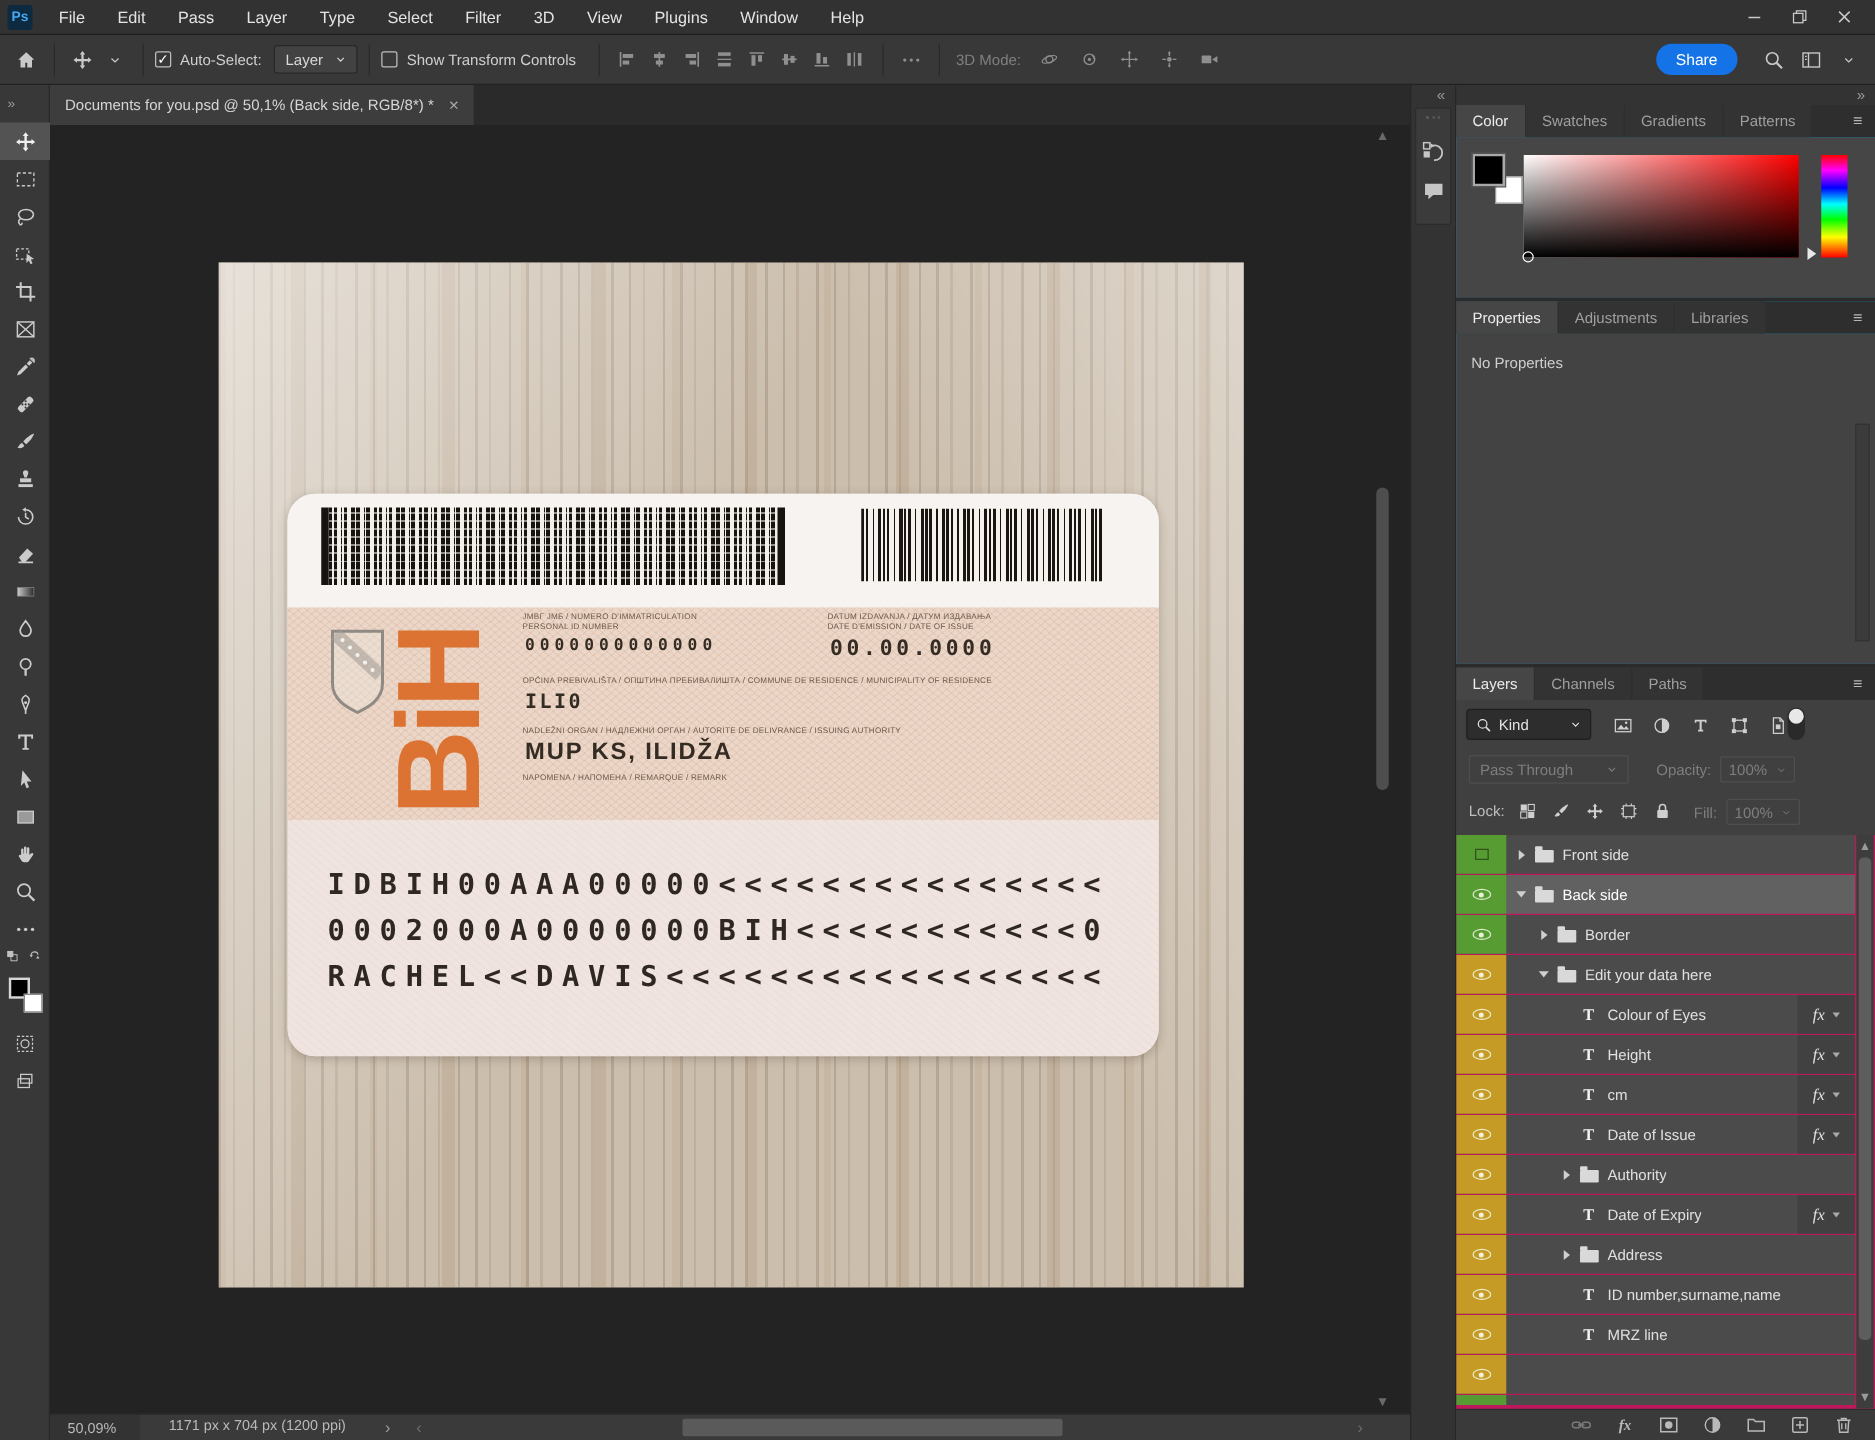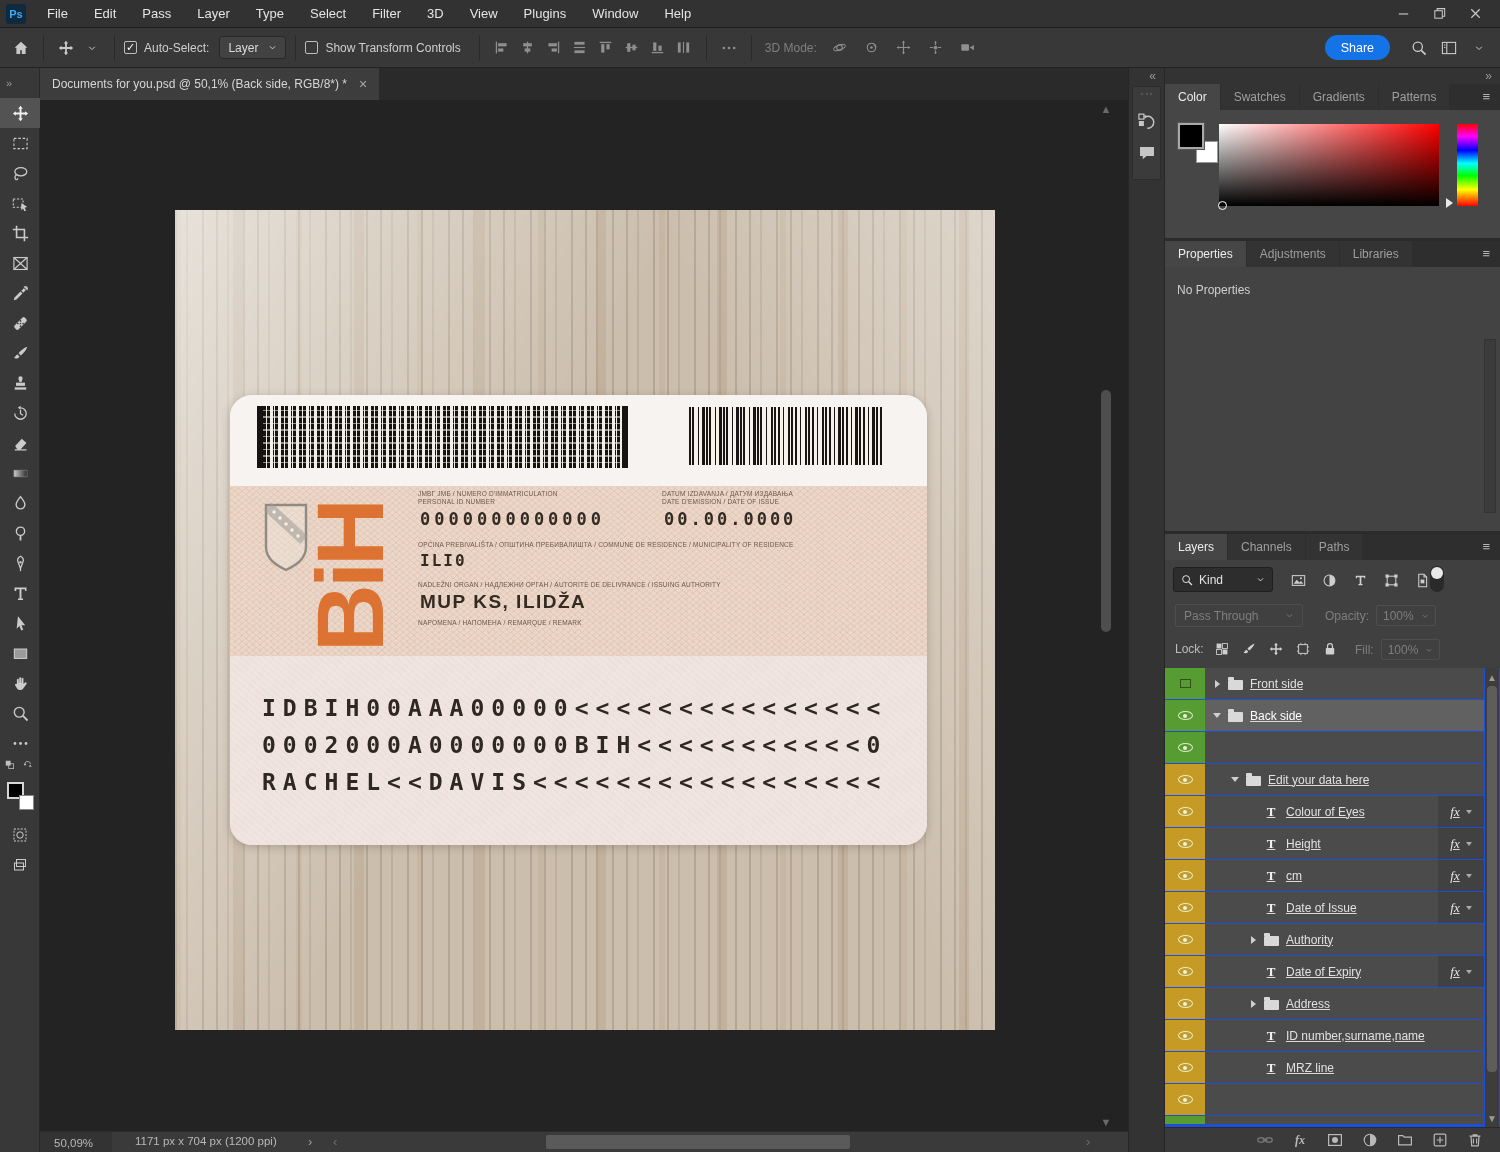--- a/index.html
+++ b/index.html
@@ -130,21 +130,21 @@
   .blend-dd { position:absolute; left:10px; top:0; width:128px; height:23px; border:1px solid #4e4e4e; border-radius:2px; color:#7e7e7e; display:flex; align-items:center; padding:0 8px; gap:8px; }
   .blend-dd .spacer { flex:1; }
   .dim-lab { color:#7e7e7e; }
   .val-box { border:1px solid #4e4e4e; border-radius:2px; height:21px; display:inline-flex; align-items:center; padding:0 6px; gap:7px; color:#7e7e7e; }
   .opacity-wrap { position:absolute; left:160px; top:1px; display:flex; align-items:center; gap:7px; }
   .lock-row { position:absolute; left:0; top:76px; width:100%; height:26px; display:flex; align-items:center; }
   .lock-lab { color:#bdbdbd; margin-left:10px; margin-right:8px; }
   .lock-ic { width:21px; height:21px; display:flex; align-items:center; justify-content:center; color:#cfcfcf; margin-right:6px; }
   .fill-wrap { position:absolute; left:190px; top:3px; display:flex; align-items:center; gap:7px; }
 
-  .layers-list { position:relative; flex:1; background:#1d4ed8; overflow:hidden;text-decoration:underline; }
+  .layers-list { position:relative; flex:1; background:#be185d; overflow:hidden; }
   .layer-row { position:relative; height:31px; margin-bottom:1px; background:#4b4b4b; display:flex; width:319px; }
   .layer-row.selected { background:#616161; }
   .tagcol { width:40px; height:100%; display:flex; align-items:center; justify-content:center; flex:0 0 auto; }
   .tagcol.green { background:#569c33; }
   .tagcol.yellow { background:#c59b25; }
   .eye { width:15px; height:9px; border:1.5px solid rgba(240,248,225,.85); border-radius:50%; position:relative; }
   .eye::after { content:''; position:absolute; left:50%; top:50%; width:4px; height:4px; margin:-2px 0 0 -2px; background:rgba(240,248,225,.95); border-radius:50%; }
   .eye-off { width:11px; height:9px; border:1px solid rgba(25,35,12,.6); }
   .row-content { display:flex; align-items:center; flex:1; min-width:0; }
   .caret-slot { width:16px; display:flex; align-items:center; justify-content:center; flex:0 0 auto; }
@@ -663,21 +663,21 @@
               <circle cx="29" cy="28" r="1.7"></circle>
               <circle cx="35" cy="34" r="1.7"></circle>
           </g>
         </svg>
       </div>
       <div class="bih-wrap">
           <span class="bih-text">BiH</span>
         </div>
 
       <div class="f-label" style="left:188px; top:95px;"><span>JMBГ JMБ / NUMERO D'IMMATRICULATION</span><br><span>PERSONAL ID NUMBER</span></div>
-      <div class="f-value" style="left:190px; top:114px; font-size:17px; letter-spacing:4px;">0000000000000</div>
+      <div class="f-value" style="left:190px; top:114px; font-size:13px; letter-spacing:4px;">0000000000000</div>
 
       <div class="f-label" style="left:432px; top:95px;"><span>DATUM IZDAVANJA / ДАТУМ ИЗДАВАЊА</span><br><span>DATE D'EMISSION / DATE OF ISSUE</span></div>
       <div class="f-value" style="left:434px; top:114px; font-size:17px; letter-spacing:3px;">00.00.0000</div>
 
       <div class="f-label" style="left:188px; top:146px;">OPĆINA PREBIVALIŠTA / ОПШТИНА ПРЕБИВАЛИШТА / COMMUNE DE RESIDENCE / MUNICIPALITY OF RESIDENCE</div>
       <div class="f-value" style="left:190px; top:156px; font-size:16px; letter-spacing:2px;">ILI0</div>
 
       <div class="f-label" style="left:188px; top:186px;">NADLEŽNI ORGAN / НАДЛЕЖНИ ОРГАН / AUTORITE DE DELIVRANCE / ISSUING AUTHORITY</div>
       <div class="f-value" style="left:190px; top:196px; font-size:19px; letter-spacing:1.5px; font-family:'Liberation Sans',sans-serif;">MUP  KS, ILIDŽA</div>
 
@@ -942,20 +942,29 @@
               <span class="licon">
                 <span class="folder"></span>
               </span>
               <span class="lname">Back side</span>
             </div>
           </div>
           <div class="layer-row">
             <div class="tagcol green">
               <span class="eye"></span>
             </div>
+            <div class="row-content" style="padding-left: 22px;">
+              <span class="caret-slot">
+                <span class="tri-r"></span>
+              </span>
+              <span class="licon">
+                <span class="folder"></span>
+              </span>
+              <span class="lname">Border</span>
+            </div>
           </div>
           <div class="layer-row">
             <div class="tagcol yellow">
               <span class="eye"></span>
             </div>
             <div class="row-content" style="padding-left: 22px;">
               <span class="caret-slot">
                 <span class="tri-d"></span>
               </span>
               <span class="licon">

